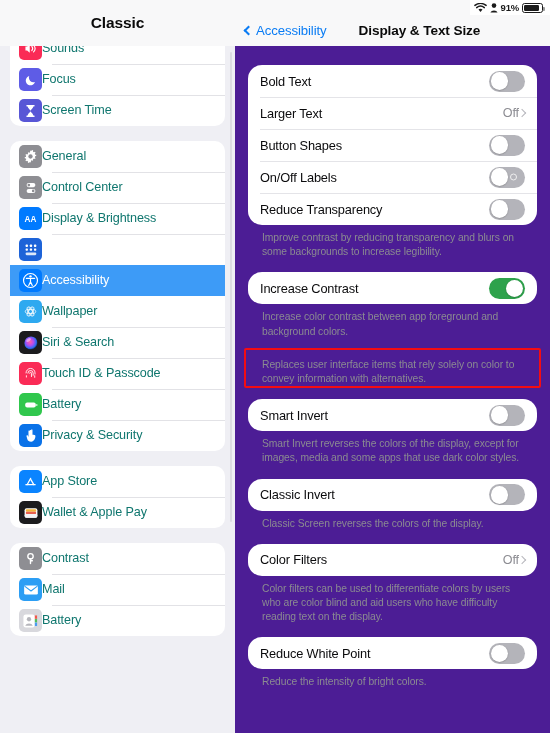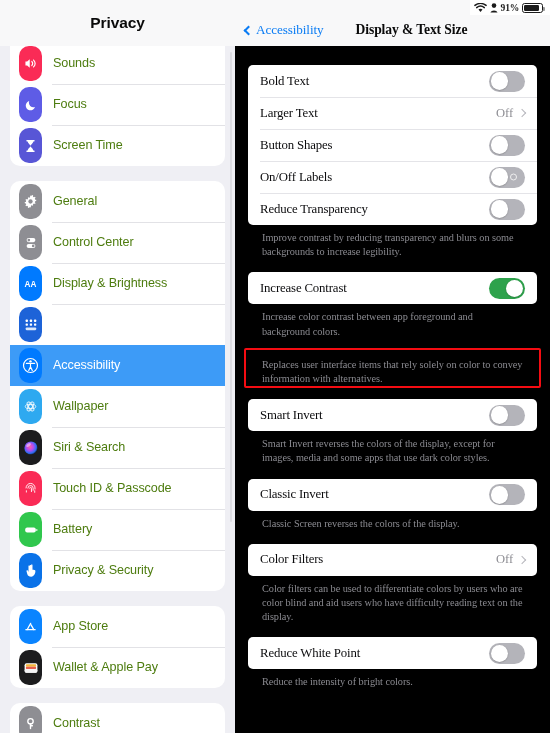--- a/index.html
+++ b/index.html
@@ -105,55 +105,53 @@
     content: "";
     position: absolute;
     left: 42px; right: 0; top: 0;
     height: 1px;
     background: #e2e2e6;
   }
   .sb-row.selected { background: #3d9bf7; }
   .sb-row.selected::before { background: transparent; }
   .sb-row.selected + .sb-row::before { background: transparent; }
   .sb-ico {
-    width: 23px; height: 35px;
-    border-radius: 10px;
+    width: 23px; height: 23px;
+    border-radius: 5px;
     flex: 0 0 23px;
-    margin-right: 11px;
     display: flex;
     align-items: center;
     justify-content: center;
     overflow: hidden;
   }
   .sb-label {
     font-size: 12.6px;
-    color: #4d7c0f;
+    color: #0f766e;
     line-height: 1.22;
     letter-spacing: -0.1px;
   }
   .sb-row.selected .sb-label { color: #ffffff; }
   .sb-scrollbar {
     position: absolute;
     right: 3px;
     top: 52px;
     width: 2.5px;
     height: 470px;
     background: #dcdce2;
     border-radius: 2px;
     z-index: 25;
   }
 
   
   .main {
     position: relative;
     flex: 1;
     height: 733px;
-    background: #000000;
+    background: #4c1d95;
     overflow: hidden;
-    font-family: Liberation Serif, serif;
   }
   .main-head {
     height: 46px;
     background: #f8f8f9;
     display: flex;
     align-items: center;
     padding: 14px 0 0 6px;
     position: relative;
     z-index: 20;
   }
@@ -184,21 +182,21 @@
     letter-spacing: -0.1px;
   }
   .main-scroll {
     position: absolute;
     top: 46px; left: 0; right: 0; bottom: 0;
     padding: 19px 13px 0 13px;
     overflow: hidden;
   }
   .card {
     background: #ffffff;
-    border-radius: 5px;
+    border-radius: 14px;
     overflow: hidden;
     text-align: center;
   }
   .row {
     display: flex;
     align-items: center;
     justify-content: space-between;
     height: 32px;
     padding: 0 12px;
     position: relative;
@@ -211,21 +209,20 @@
     background: #e4e4e8;
   }
   .row-label {
     font-size: 12.8px;
     color: #0b0b0d;
     letter-spacing: -0.15px;
   }
   .row-right {
     display: flex;
     align-items: center;
-    gap: 6px;
   }
   .row-value {
     font-size: 12.6px;
     color: #8c8c92;
     letter-spacing: -0.1px;
   }
   .chev-right {
     width: 6px; height: 6px;
     border-top: 1.7px solid #b6b6bc;
     border-right: 1.7px solid #b6b6bc;
@@ -277,21 +274,21 @@
     z-index: 50;
   }
 </style>
 </head>
 <body>
 
 <div class="screen">
 
   <div class="sidebar">
     <div class="sidebar-head">
-      <div class="sidebar-title">Privacy</div>
+      <div class="sidebar-title">Classic</div>
     </div>
     <div class="sidebar-scroll" id="sidebar-scroll" style="margin-top: -26px;">
         <div class="sb-group">
           <div class="sb-row">
             <span class="sb-ico" style="background: rgb(252, 59, 48);">
               <svg width="15" height="15" viewBox="0 0 16 16">
                 <path d="M8 2.2a3.6 3.6 0 0 0-3.6 3.6v2.6L3.3 10.2h9.4l-1.1-1.8V5.8A3.6 3.6 0 0 0 8 2.2Z" fill="#ffffff"></path>
                 <path d="M6.5 11.2a1.6 1.6 0 0 0 3 0Z" fill="#ffffff"></path>
               </svg>
             </span>

